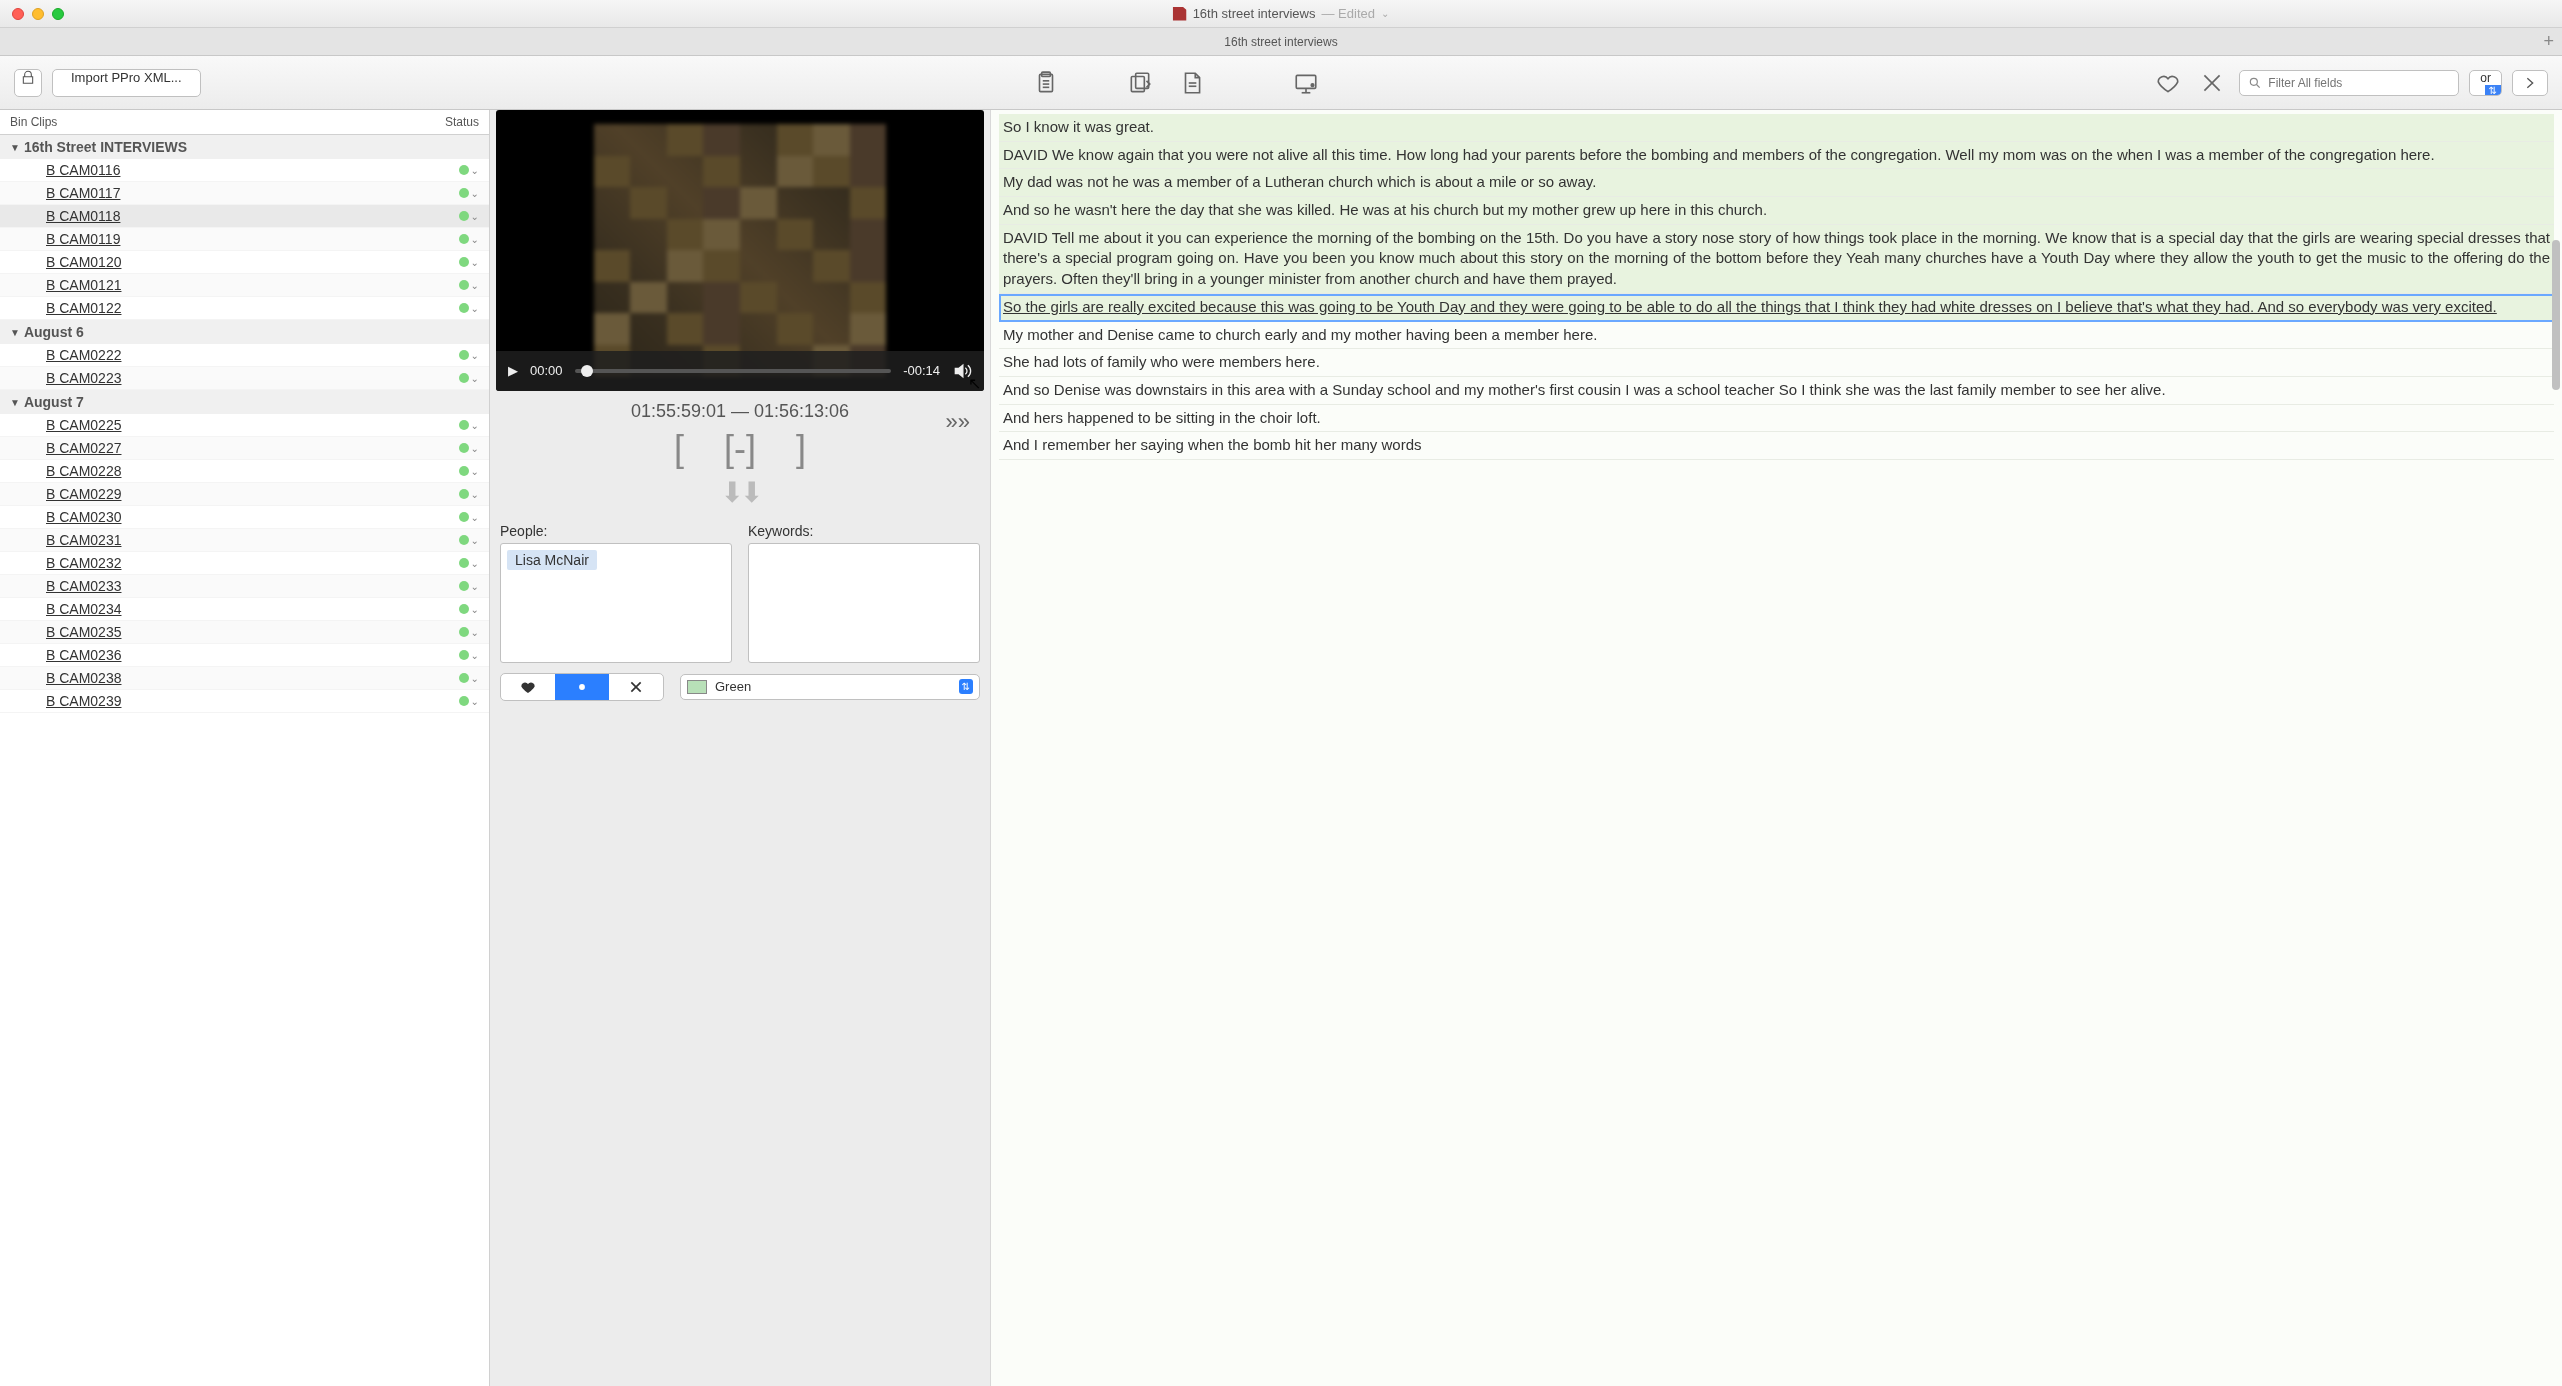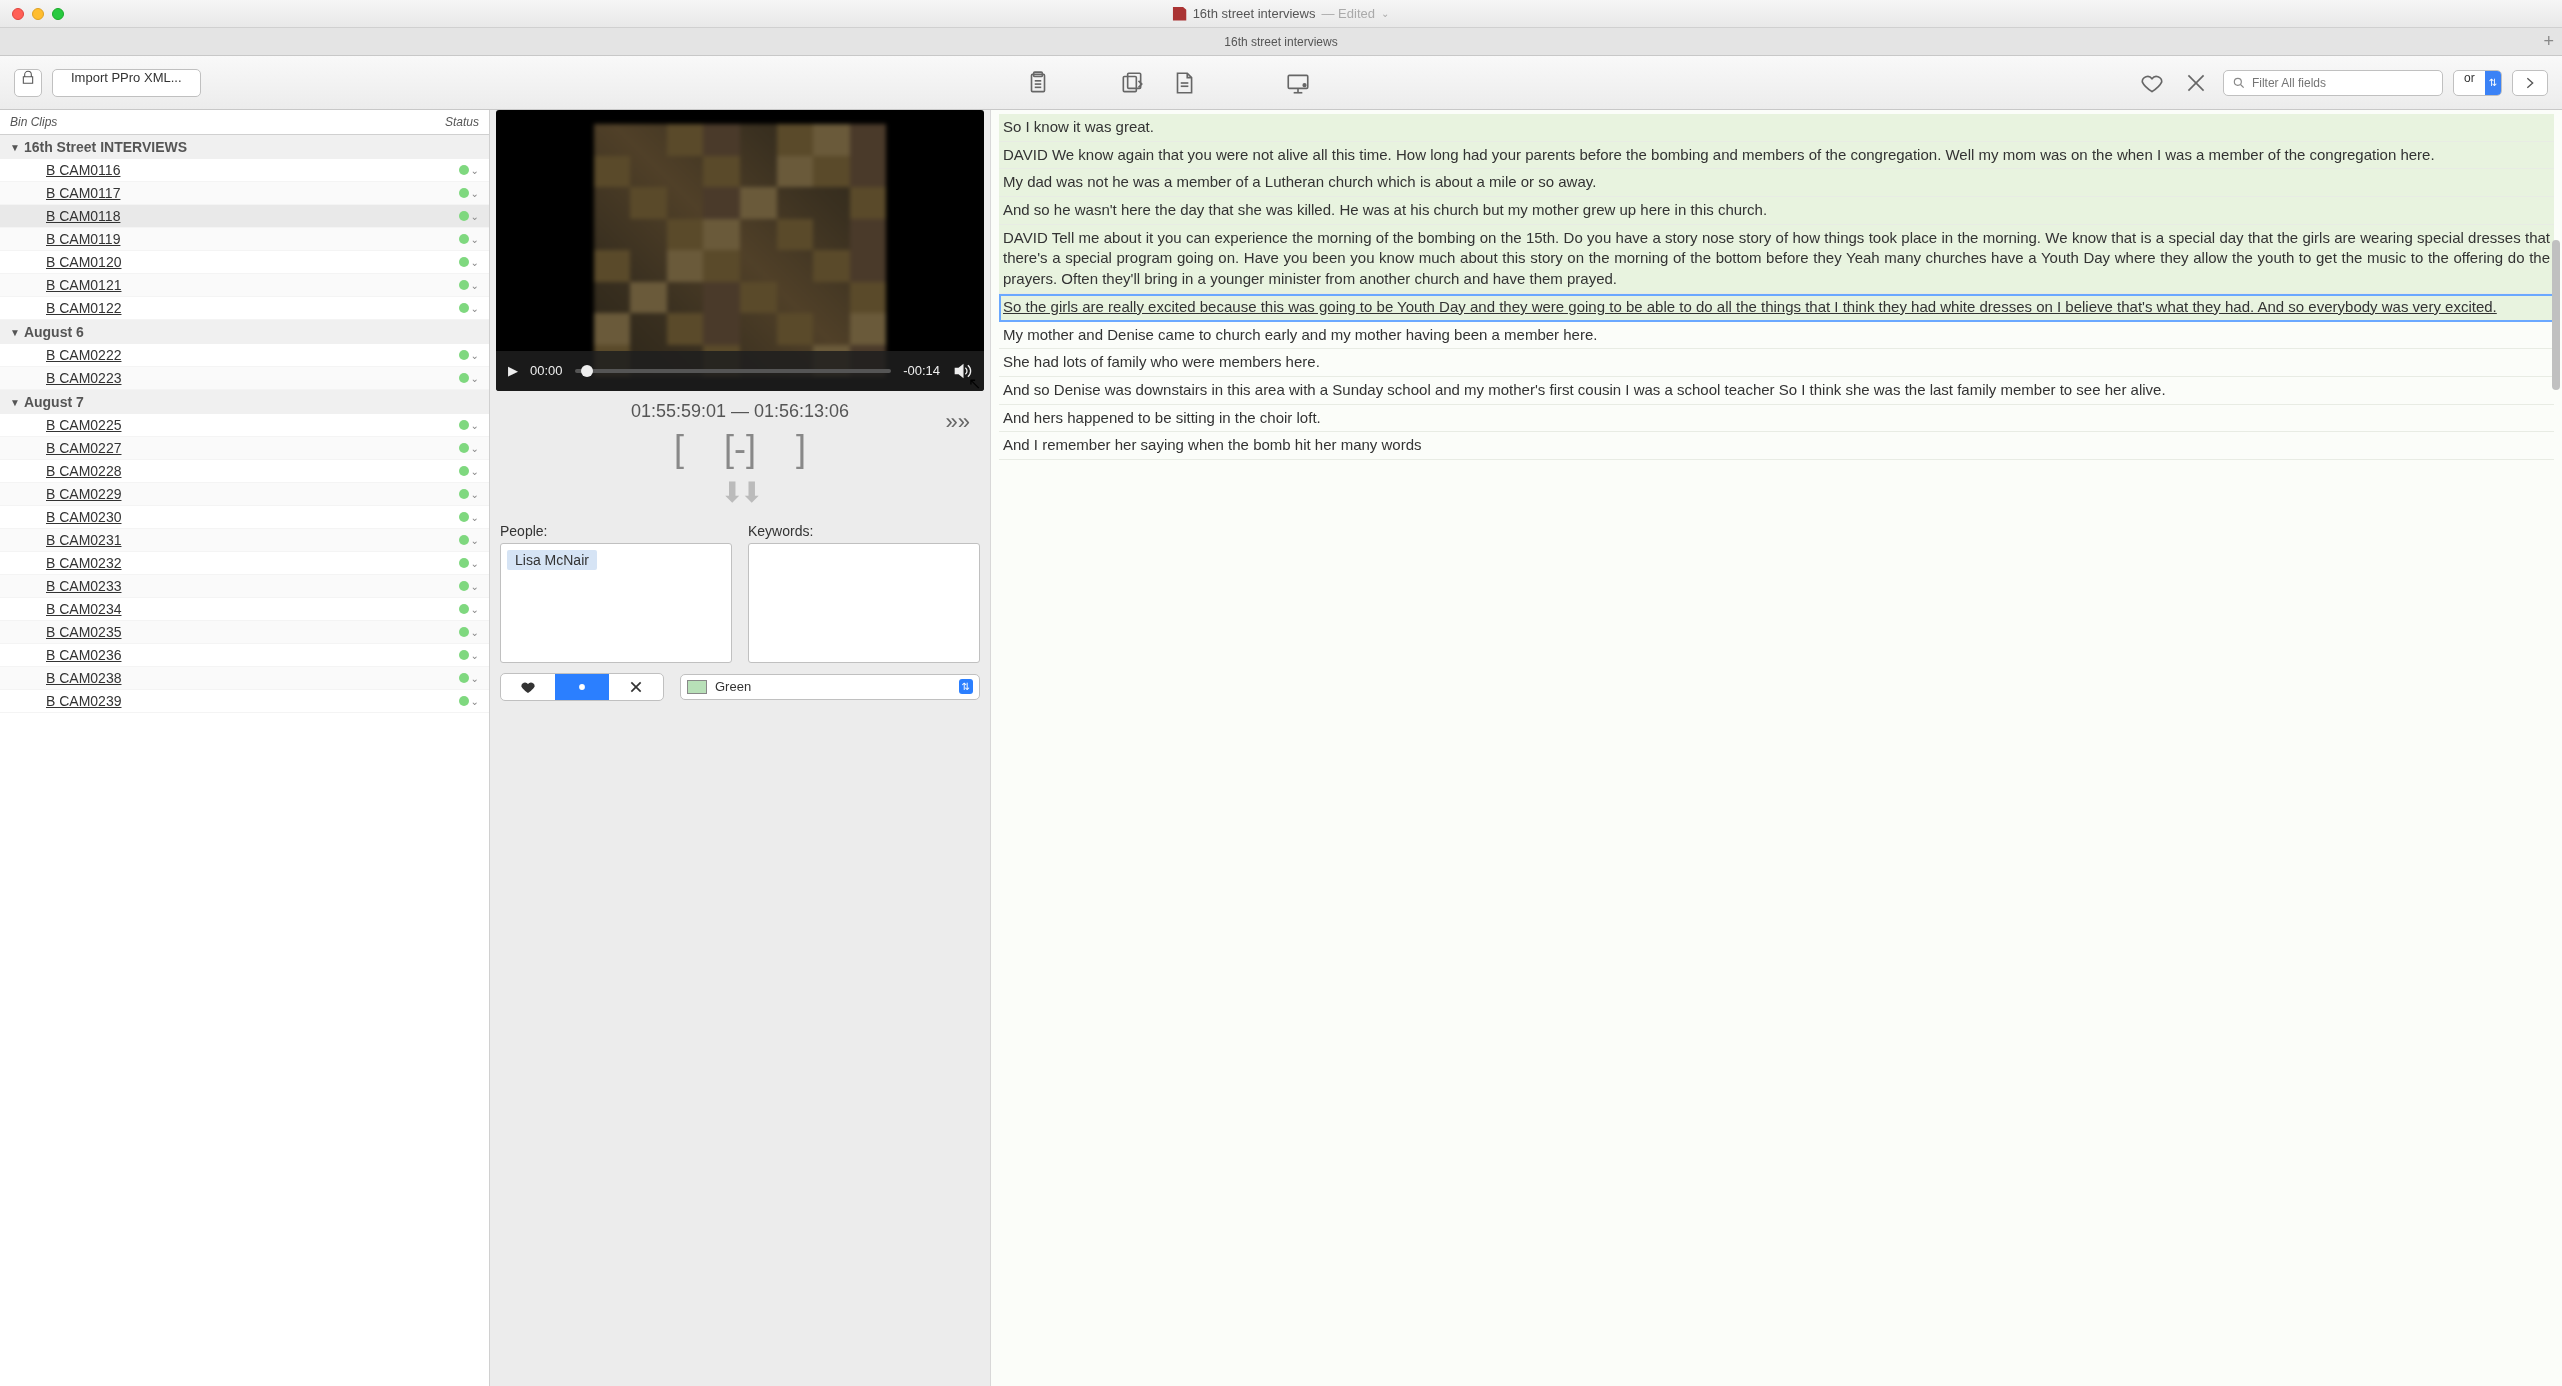--- a/index.html
+++ b/index.html
@@ -75,41 +75,41 @@
 .tool-icon { width: 34px; height: 34px; display:flex; align-items:center; justify-content:center; color:#666; cursor:pointer; }
 .tool-icon svg { width: 26px; height: 26px; fill: none; stroke: #666; stroke-width: 1.5; }
 .tool-group { display:flex; gap: 18px; align-items:center; }
 .search-box {
   display:flex; align-items:center;
   background:#fff; border:1px solid #c0c0c0; border-radius:5px;
   height:26px; width: 220px; padding: 0 8px; gap:6px;
 }
 .search-box input { border:none; outline:none; flex:1; font-size:12px; background:transparent; }
 .filter-mode {
-  display:flex; align-items:flex-start; background:#fff; border:1px solid #c0c0c0;
-  border-radius:5px; height:26px; overflow:hidden;
+  display:flex; align-items:flex-end; background:#fff; border:1px solid #c0c0c0;
+  border-radius:5px; height:26px; overflow:hidden;flex-direction:column;
 }
 .filter-mode span { padding: 0 10px; font-size:12px; }
 .filter-mode .arrows { background:#3b82f6; color:#fff; padding:0 4px; height:100%; display:flex; align-items:center; font-size:10px; }
 .next-btn {
   width:36px; height:26px; background:#fff; border:1px solid #c0c0c0; border-radius:5px;
   display:flex; align-items:center; justify-content:center; cursor:pointer;
 }
 
 .main {
   flex:1; display:flex; overflow:hidden;
 }
 
 
 .bin {
   width: 490px; background:#fff; border-right:1px solid #d0d0d0;
   display:flex; flex-direction:column;
 }
 .bin-header {
-  display:flex; border-bottom:1px solid #d0d0d0; font-size:12px; color:#555;font-style:italic;
+  display:flex; border-bottom:1px solid #d0d0d0; font-size:12px; color:#555;
 }
 .bin-header > div { padding: 5px 10px; }
 .bh-clips { flex:1; }
 .bh-status { width: 70px; text-align:right; }
 .bin-body { flex:1; overflow-y:auto; }
 .bin-group {
   background:#f0f0f0; padding:4px 10px; font-weight:600; color:#555;
   display:flex; align-items:center; gap:4px; font-size:14px;
 }
 .bin-group .tri { font-size:10px; }

